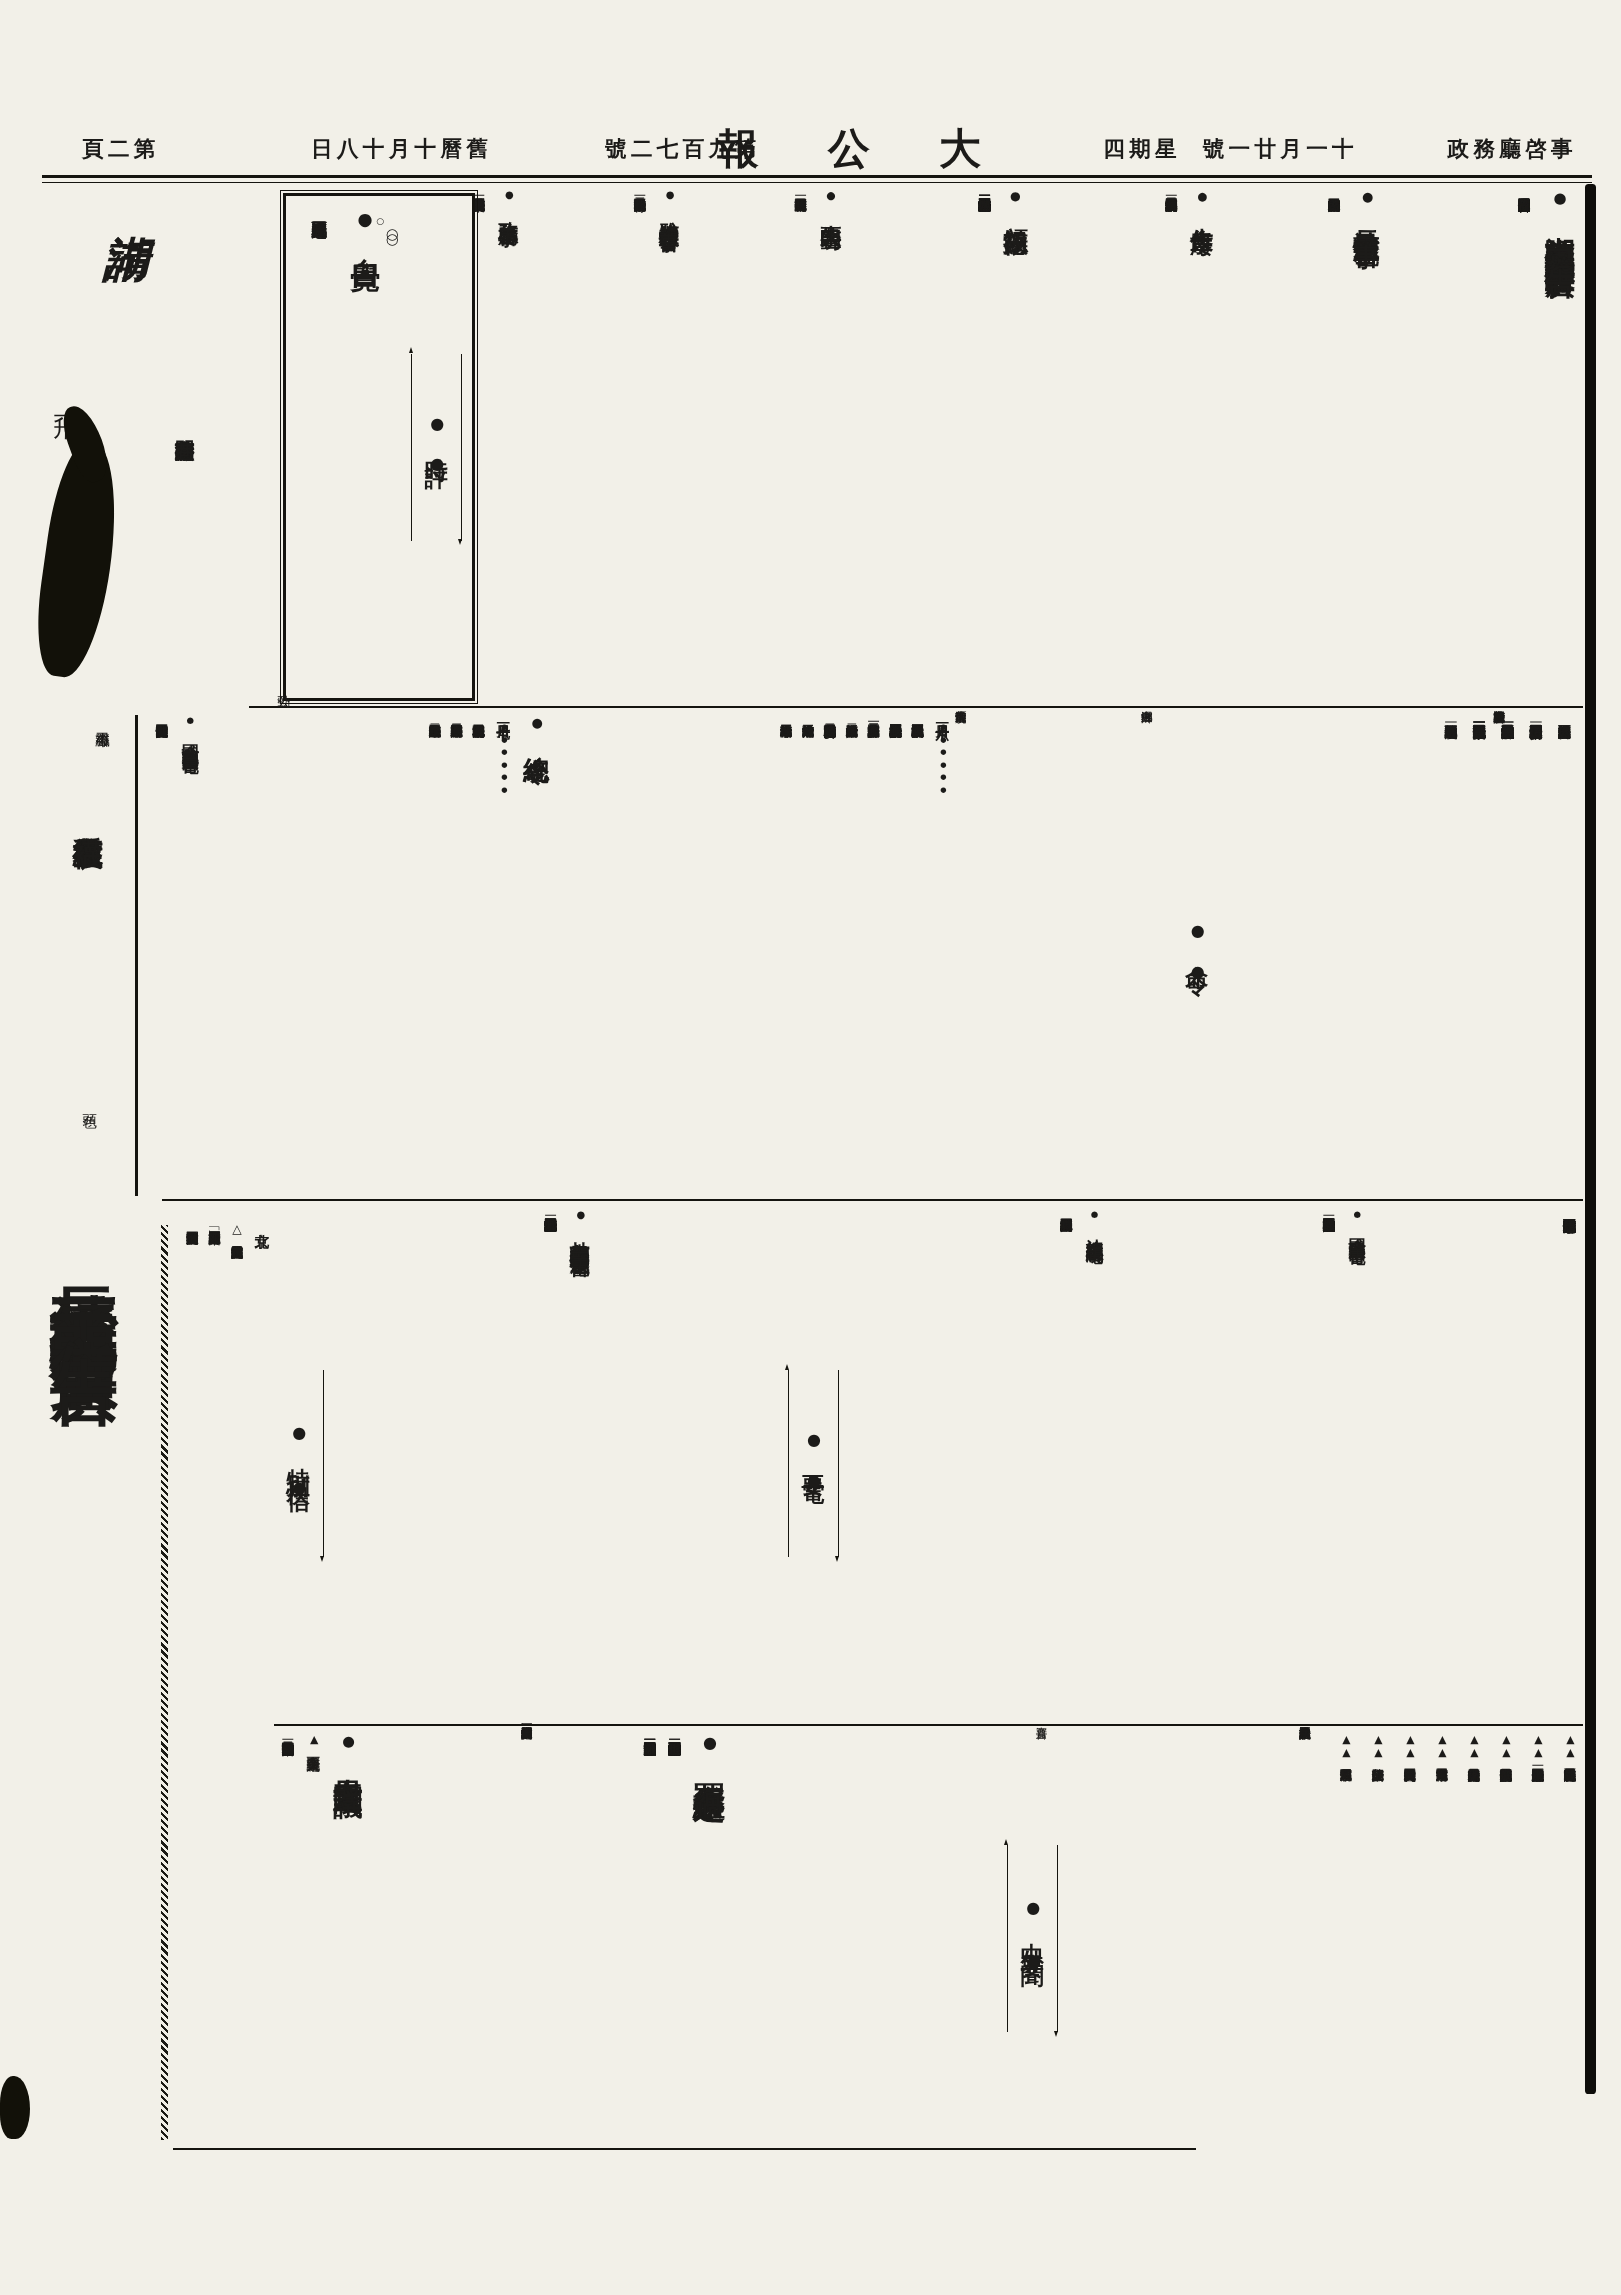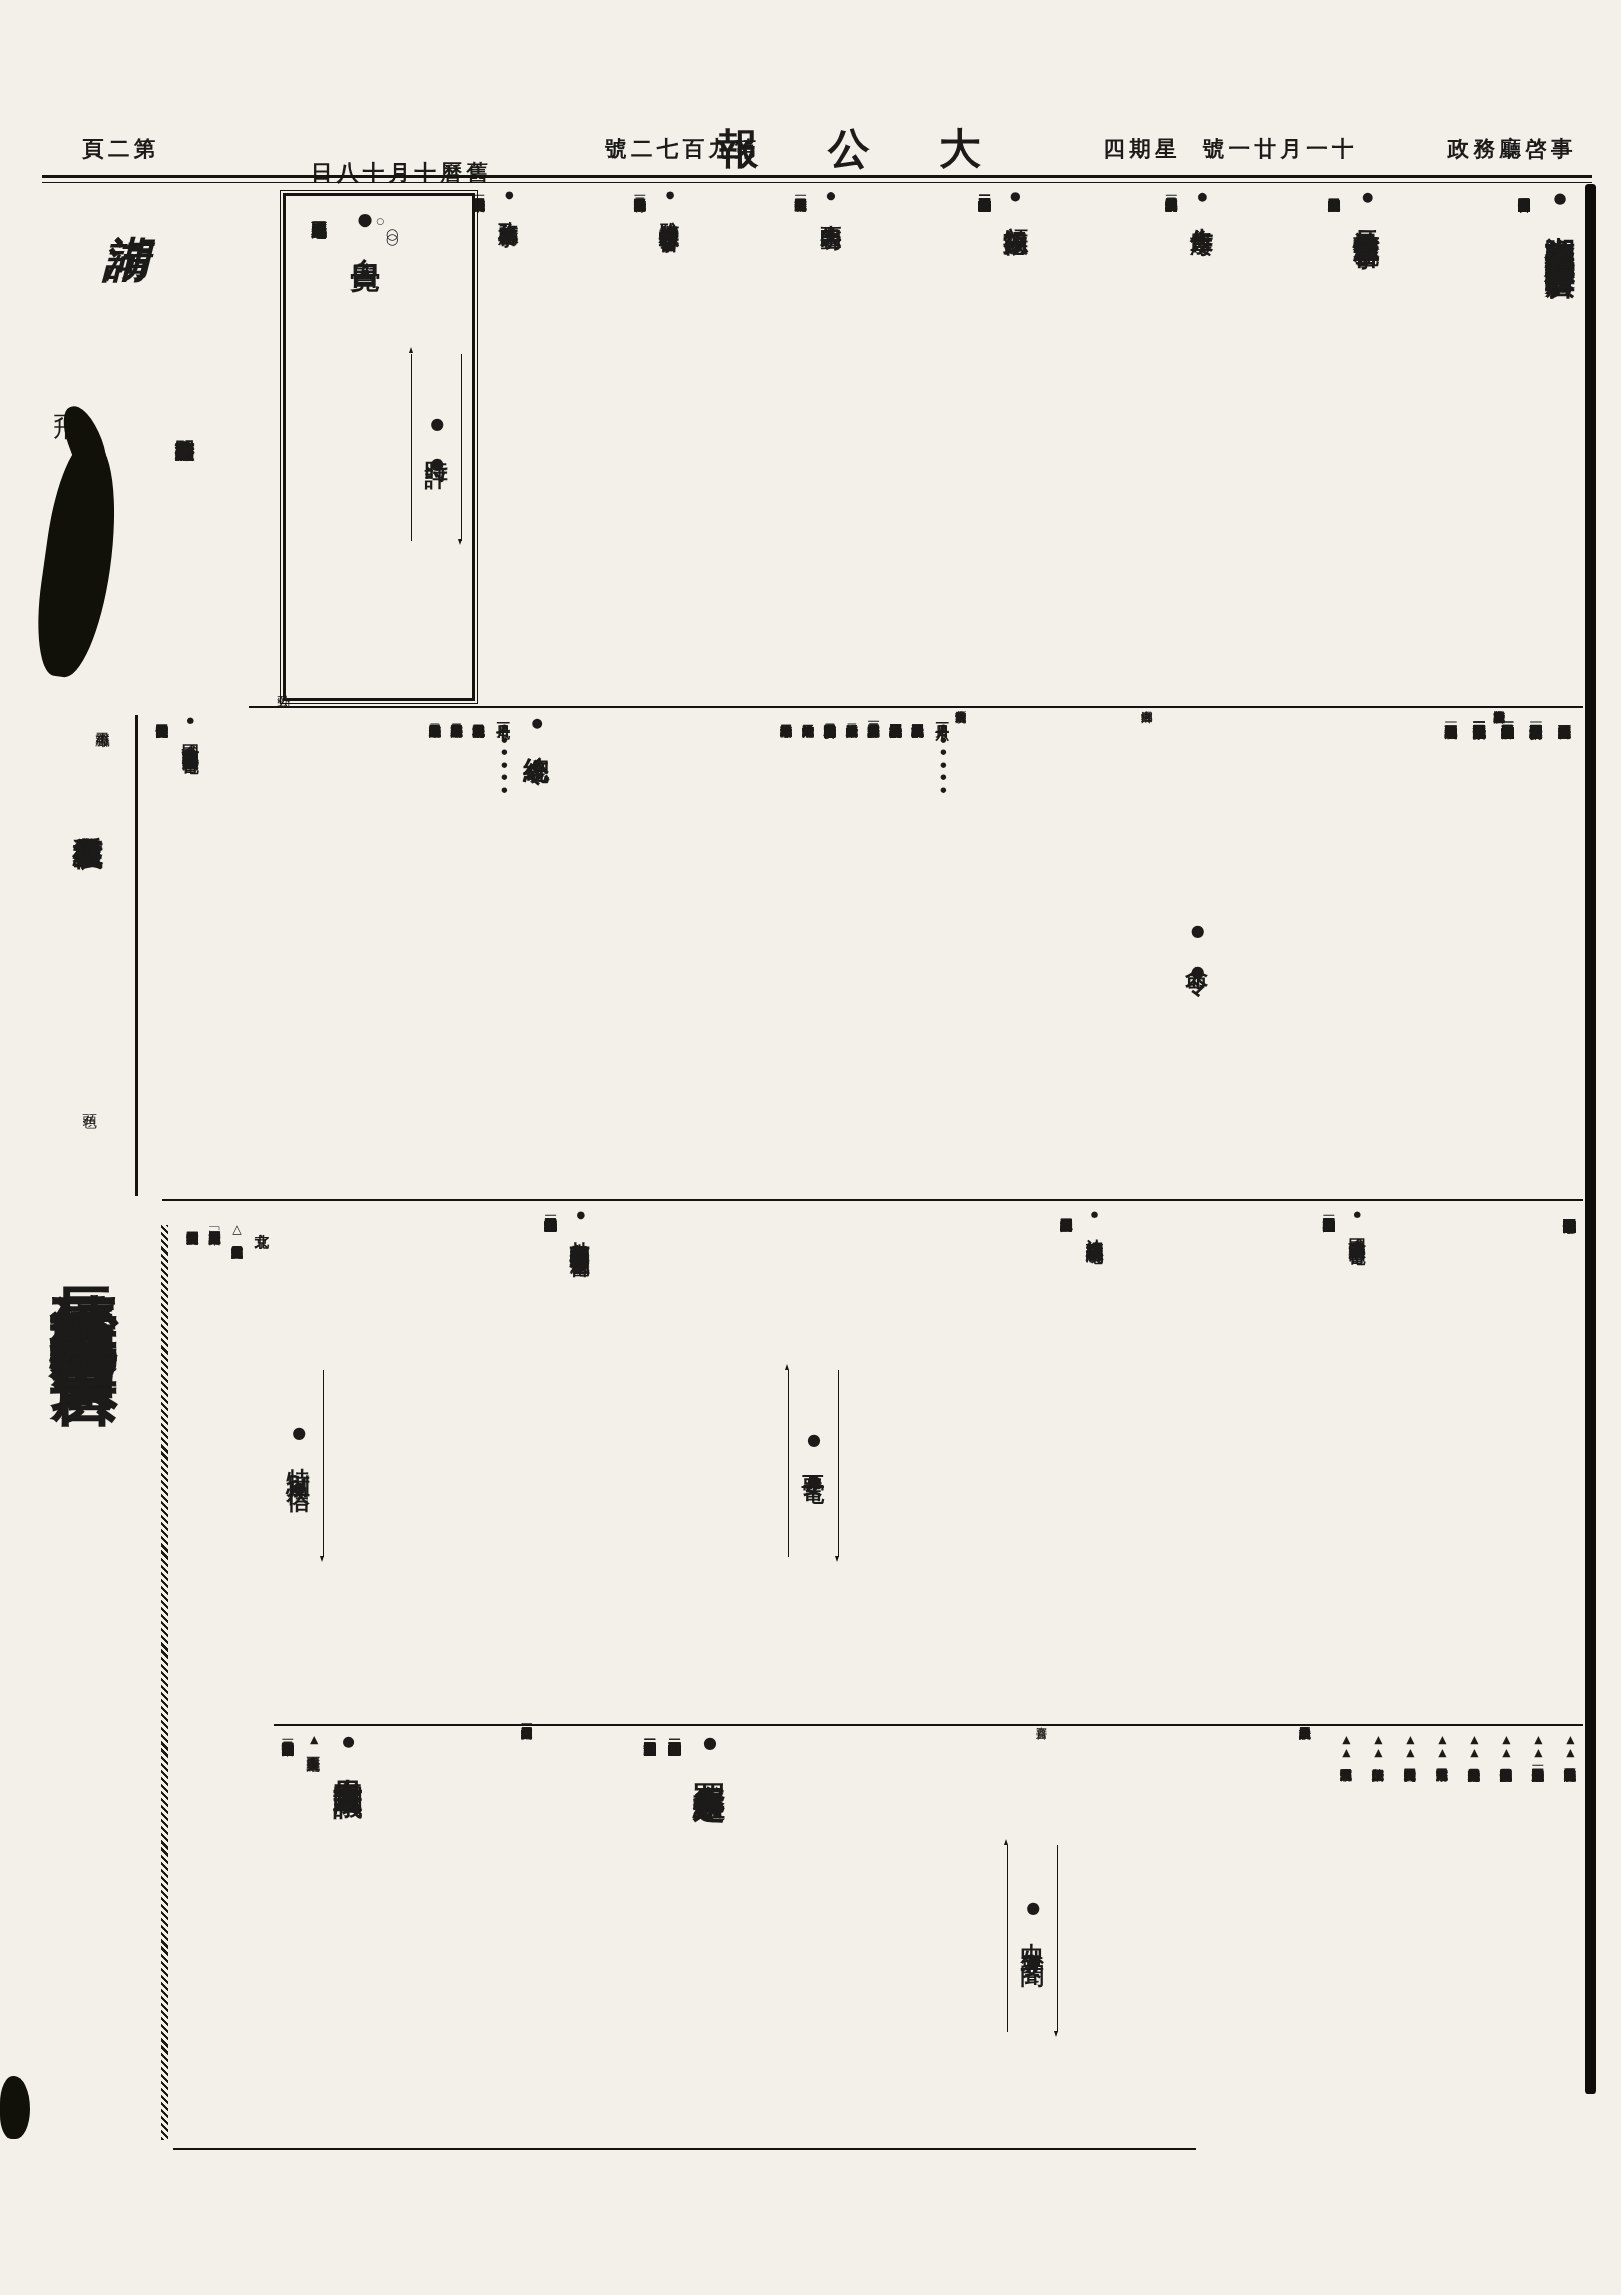--- a/index.html
+++ b/index.html
@@ -60,21 +60,21 @@
 </head>
 <body>
 
 <div class="page">
 
   <div class="mh" style="right:45px;">政務廳啓事</div>
   <div class="mh" style="right:264px;margin-left:24px;">號一廿月一十</div>
   <div class="mh" style="right:441px;">四期星</div>
   <div class="mh mh-title" style="right:572px;">報公大</div>
   <div class="mh" style="left:577px;margin-left:28px;">號二七百九第</div>
-  <div class="mh" style="left:311px;margin-top:24px;">日八十月十曆舊</div>
+  <div class="mh" style="left:311px;">日八十月十曆舊</div>
   <div class="mh" style="left:82px;">頁二第</div>
 
   <div class="hr" style="left:42px;top:175px;width:1550px;height:2.9px;"></div>
   <div class="hr" style="left:42px;top:182px;width:1550px;height:1.4px;"></div>
   <div class="edge-bar"></div>
   <div class="hr" style="left:249px;top:706px;width:1334px;height:2.2px;"></div>
   <div class="hr" style="left:162px;top:1199px;width:1421px;height:2.2px;"></div>
   <div class="hr" style="left:274px;top:1724px;width:1309px;height:2.2px;"></div>
   <div class="hr" style="left:173px;top:2148px;width:1023px;height:2.2px;"></div>
   <div class="vr" style="left:135px;top:715px;width:2.9px;height:481px;"></div>

